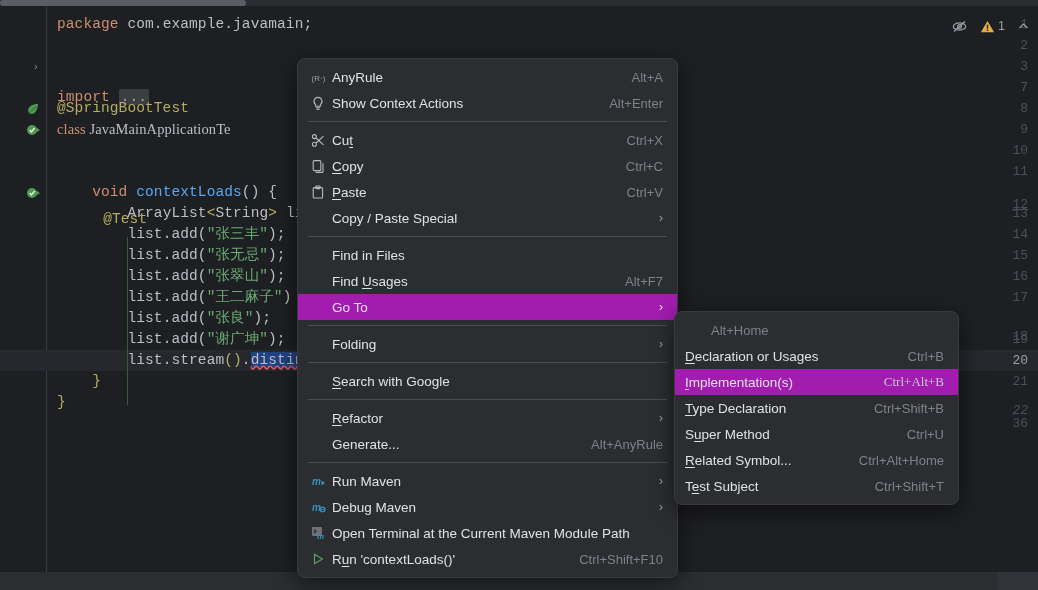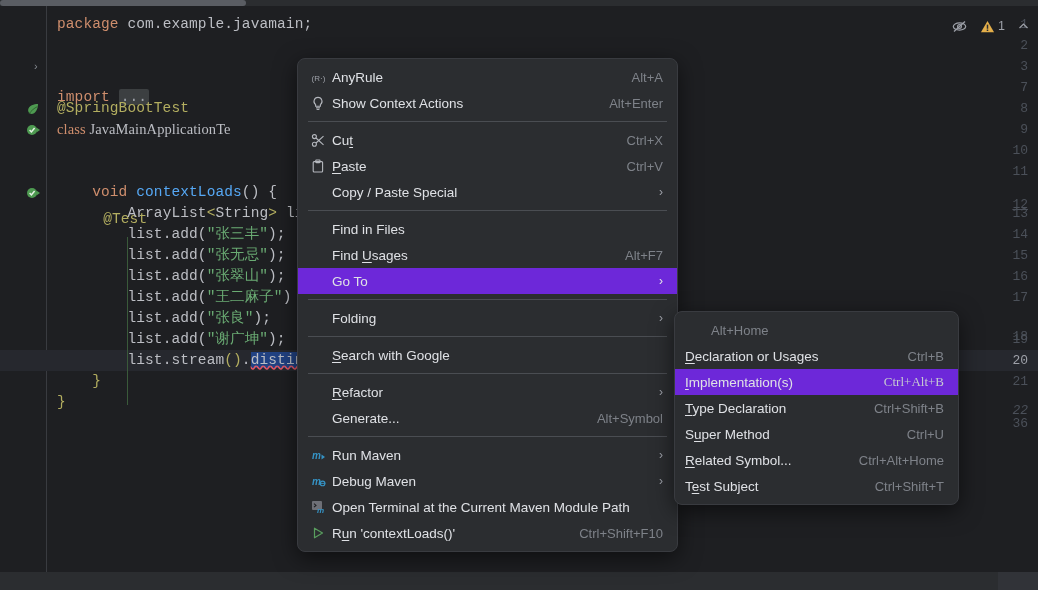--- a/index.html
+++ b/index.html
@@ -71,21 +71,21 @@
     border:1px solid #393B40; border-radius:8px;
     padding:5px 0;
     box-shadow: 0 6px 22px rgba(0,0,0,.55);
   }
   .mi {
     position:relative; display:flex; align-items:center;
     height:26px; padding:0 14px 0 10px;
     font-size:13.5px; color:#DFE1E5; white-space:nowrap;
     font-family:"Liberation Sans", sans-serif;
   }
-  .mi.sel { background:#6d28d9; }
+  .mi.sel { background:#a21caf; }
   .mi .ico { width:20px; height:16px; flex:0 0 20px; display:flex; align-items:center; justify-content:center; margin-right:4px; }
   .mi .lbl { flex:1 1 auto; }
   .mi .lbl u { text-decoration: underline; text-underline-offset: 2px; }
   .mi .sc { margin-left:26px; color:#7E8289; font-size:13px; }
   .mi.sel .sc { color:#C6C9D1;font-family:Liberation Serif, serif; }
   .mi .arr { margin-left:16px; color:#9DA0A8; font-size:12px; }
   .mi.sel .arr { color:#E3E5E9; }
   .msep { height:1px; background:#4A4D52; margin:5px 10px; }
 
   svg { display:block; }
@@ -227,20 +227,30 @@
             <line x1="5" y1="10" x2="12.5" y2="3.2" stroke="#B5B8BE" stroke-width="1.1"></line>
             <line x1="5" y1="5" x2="12.5" y2="11.8" stroke="#B5B8BE" stroke-width="1.1"></line>
           </svg>
         </span>
         <span class="lbl">Cu<u>t</u></span>
         <span class="sc">Ctrl+X</span>
       </div>
       <div class="mi">
         <span class="ico">
           <svg width="14" height="15" viewBox="0 0 14 15">
+            <rect x="2.2" y="1.6" width="7.6" height="10" fill="none" stroke="#B5B8BE" stroke-width="1.1" rx="1"></rect>
+            <path d="M4.6 13.4h6.4a1 1 0 0 0 1-1V4.2" fill="none" stroke="#B5B8BE" stroke-width="1.1"></path>
+          </svg>
+        </span>
+        <span class="lbl"><u>C</u>opy</span>
+        <span class="sc">Ctrl+C</span>
+      </div>
+      <div class="mi">
+        <span class="ico">
+          <svg width="14" height="15" viewBox="0 0 14 15">
             <rect x="2.2" y="2.6" width="9.4" height="10.4" fill="none" stroke="#B5B8BE" stroke-width="1.1" rx="1"></rect>
             <rect x="4.8" y="1" width="4.2" height="2.6" fill="none" stroke="#B5B8BE" stroke-width="1.1" rx=".6"></rect>
           </svg>
         </span>
         <span class="lbl"><u>P</u>aste</span>
         <span class="sc">Ctrl+V</span>
       </div>
       <div class="mi">
         <span class="ico"></span>
         <span class="lbl">Copy / Paste Special</span>
@@ -274,21 +284,21 @@
       </div>
       <div class="msep"></div>
       <div class="mi">
         <span class="ico"></span>
         <span class="lbl"><u>R</u>efactor</span>
         <span class="arr">›</span>
       </div>
       <div class="mi">
         <span class="ico"></span>
         <span class="lbl">Generate...</span>
-        <span class="sc">Alt+Symbol</span>
+        <span class="sc">Alt+AnyRule</span>
       </div>
       <div class="msep"></div>
       <div class="mi">
         <span class="ico">
           <svg width="15" height="14" viewBox="0 0 15 14">
             <text x="1" y="11" font-size="10" font-style="italic" font-weight="bold" fill="#3592C4" font-family="Liberation Sans, sans-serif">m</text>
             <polygon points="10.5,6.5 14,9 10.5,11.5" fill="#3592C4"></polygon>
           </svg>
         </span>
         <span class="lbl">Run Maven</span>

